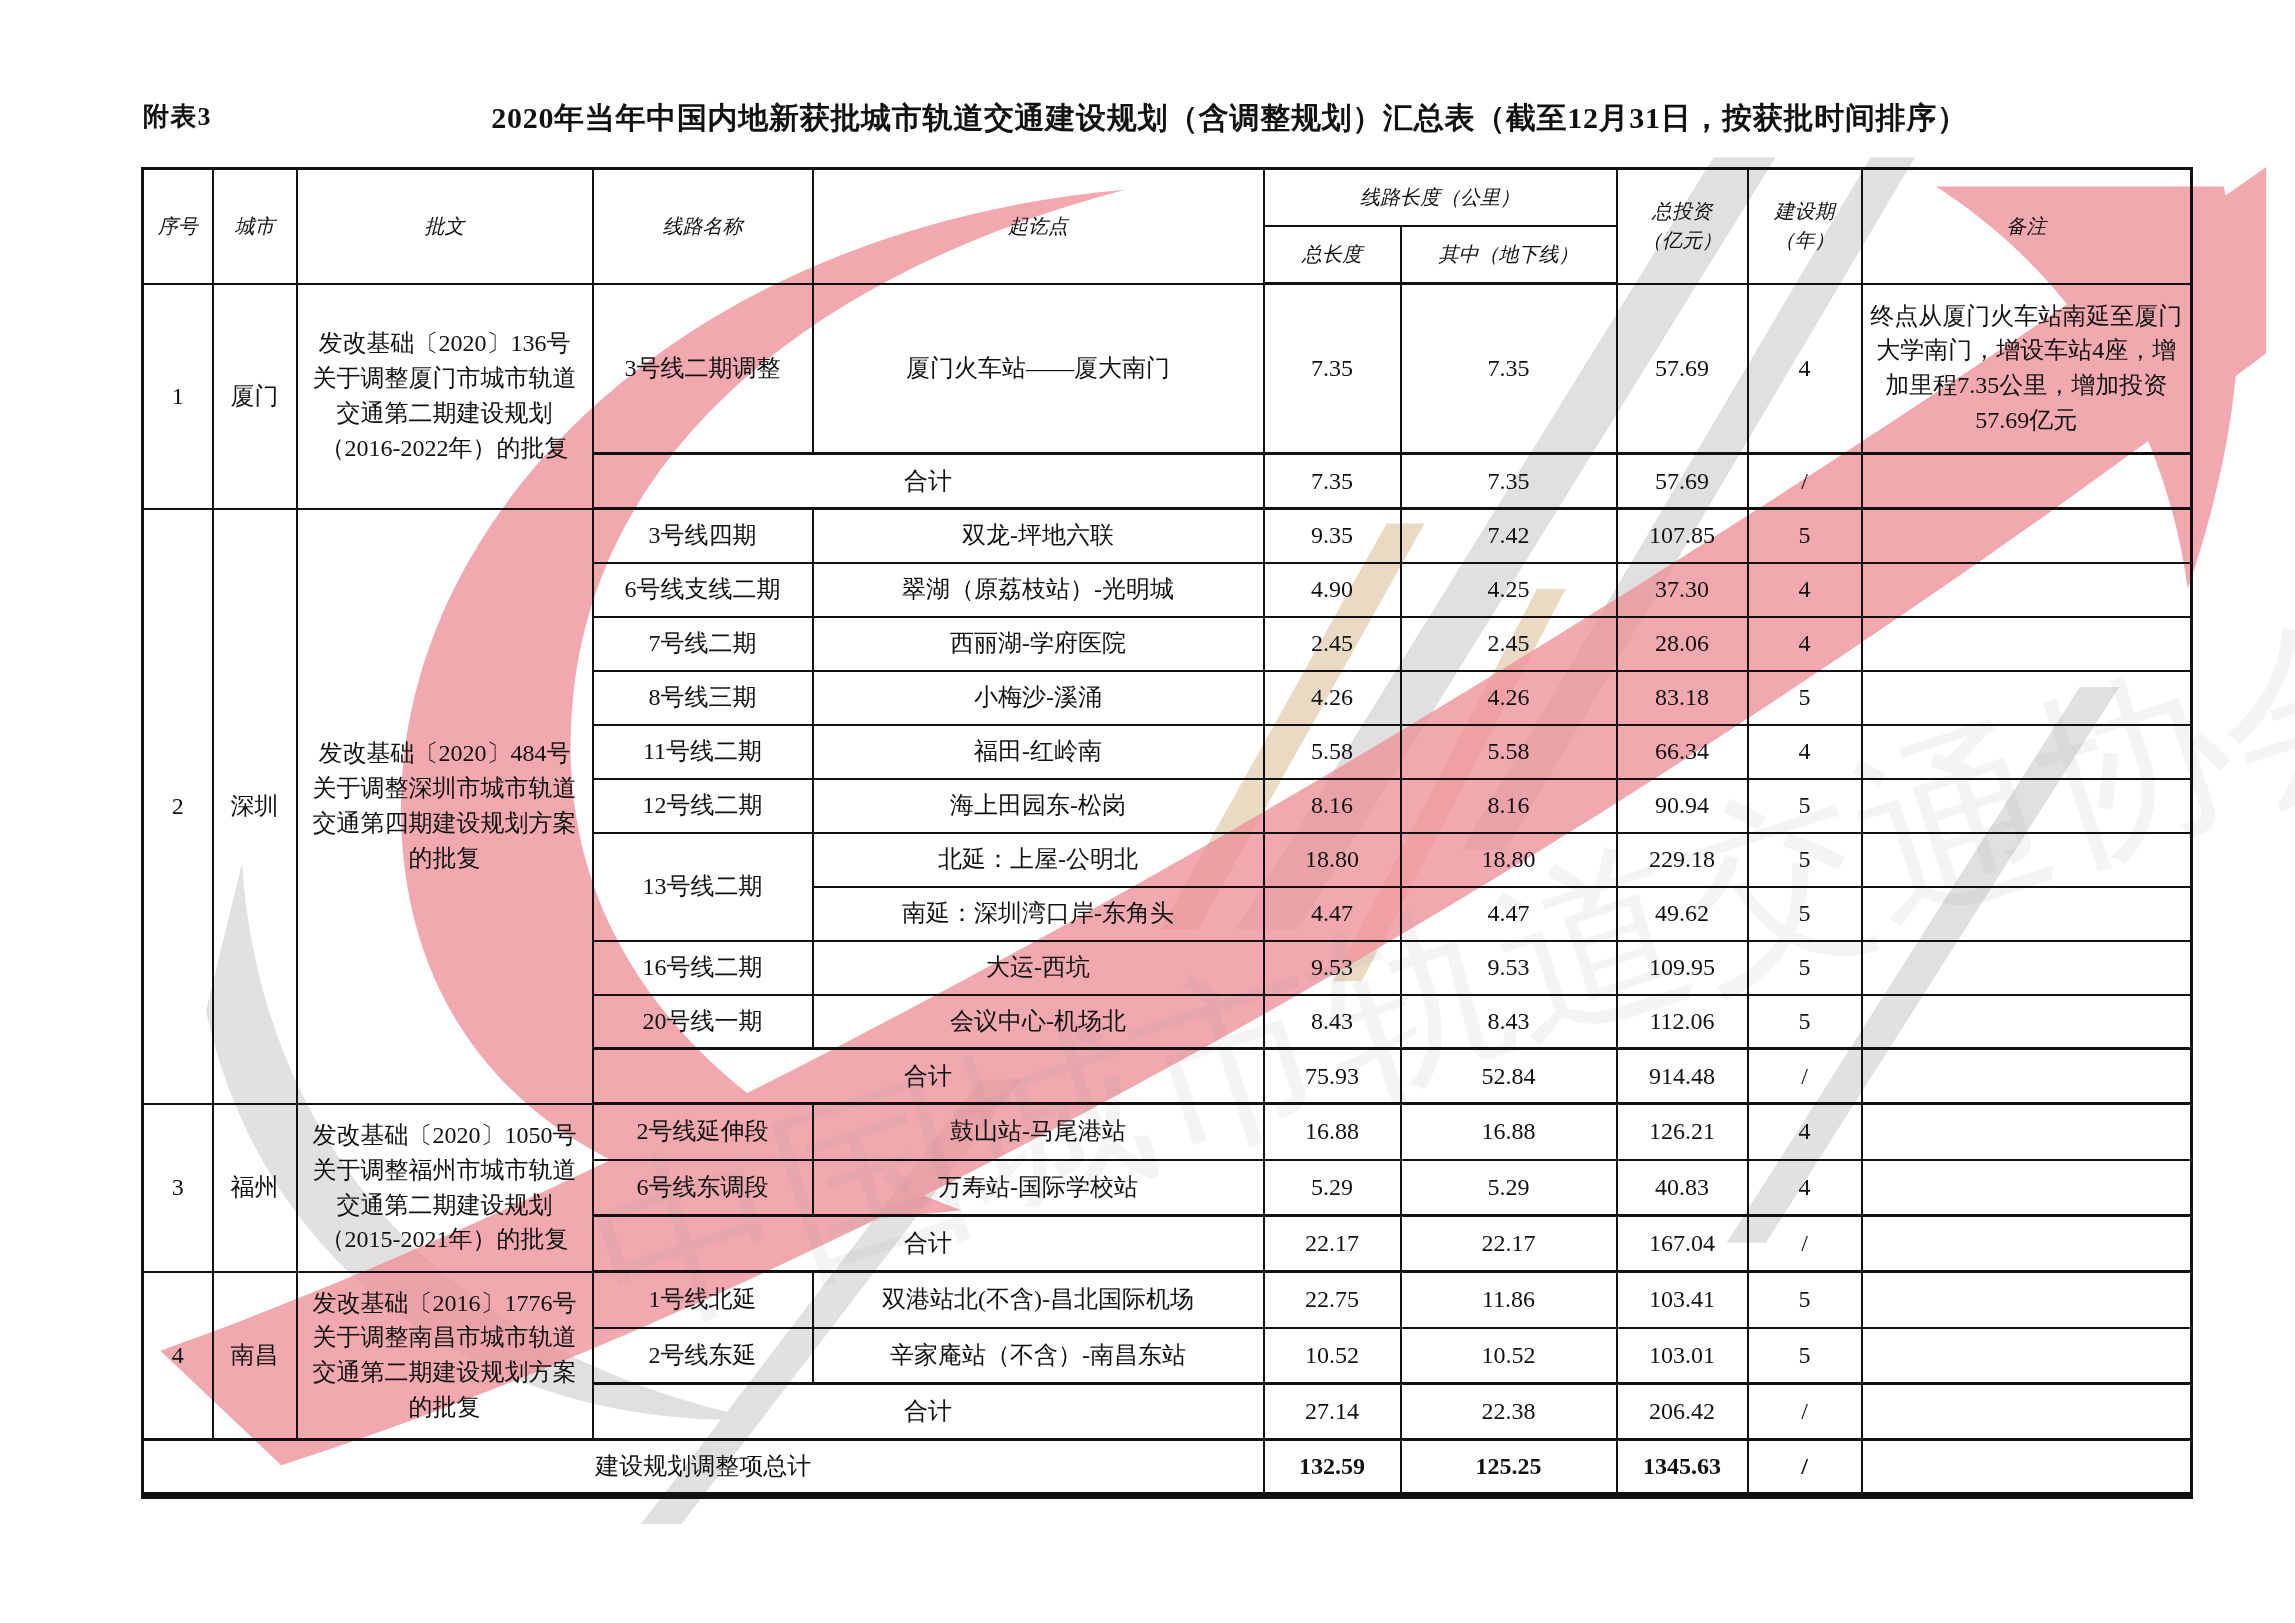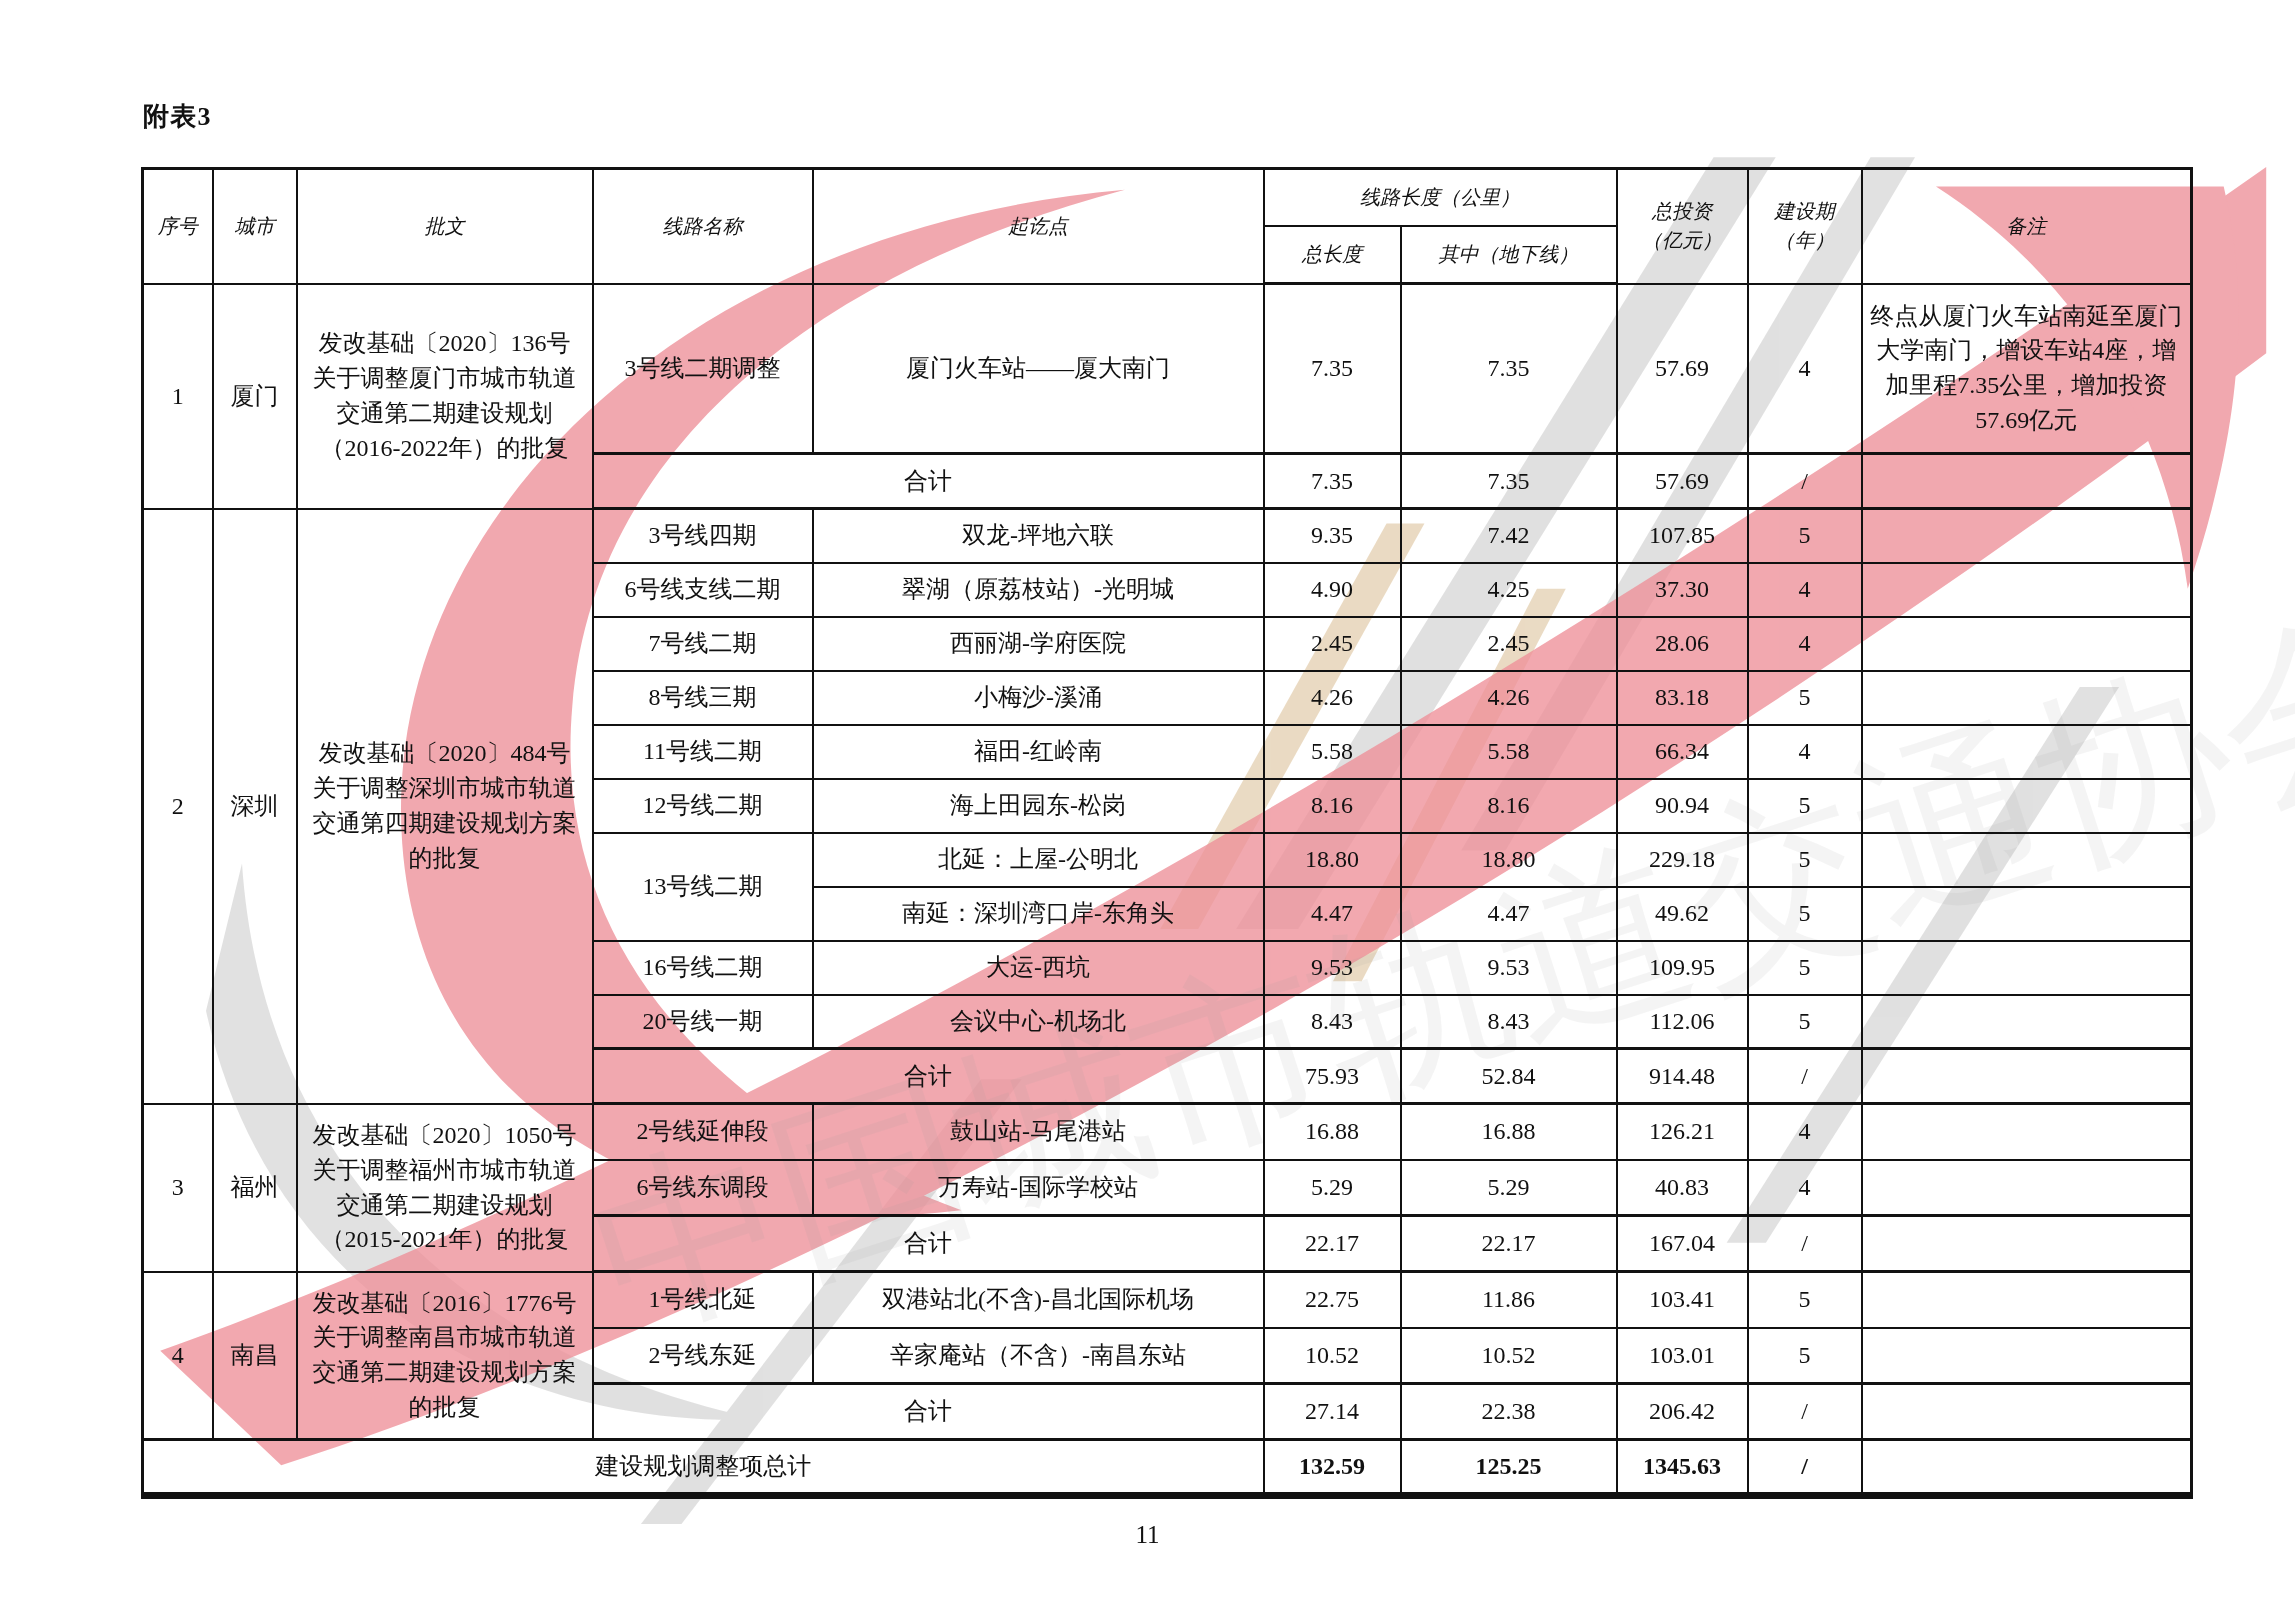--- a/index.html
+++ b/index.html
@@ -66,20 +66,21 @@
     <path d="M1720,290 C1030,350 580,810 615,1290 C645,1705 1020,1905 1470,1850 C1065,1700 845,1425 875,1080 C905,690 1245,415 1720,290 Z"></path>
     <path d="M245,2065 C1100,1760 2320,1060 3465,255 L3465,540 C2400,1345 1255,1975 430,2240 Z"></path>
     <path d="M2960,285 C3170,420 3310,640 3345,900 C3430,650 3440,455 3400,285 Z"></path>
   </g>
   <text x="950" y="2030" font-size="290" fill="#9a9a9a" opacity="0.10" transform="rotate(-18 950 2030)">中国城市轨道交通协会</text>
 </svg>
 
 <div class="content">
 
   <div class="table-label">附表3</div>
+  <div class="doc-title">2020年当年中国内地新获批城市轨道交通建设规划（含调整规划）汇总表（截至12月31日，按获批时间排序）</div>
 
   <table class="main">
     <colgroup>
       <col style="width:70px">
         <col style="width:84px">
         <col style="width:296px">
         <col style="width:220px">
         <col style="width:451px">
       <col style="width:137px">
         <col style="width:216px">
@@ -293,15 +294,14 @@
       <td colspan="5">建设规划调整项总计</td>
       <td class="num">132.59</td>
       <td class="num">125.25</td>
       <td class="num">1345.63</td>
       <td class="num">/</td>
       <td></td>
     </tr>
   </tbody>
     </table>
 
-  <div class="page-number">11</div>
 </div>
 
 
 </body></html>

